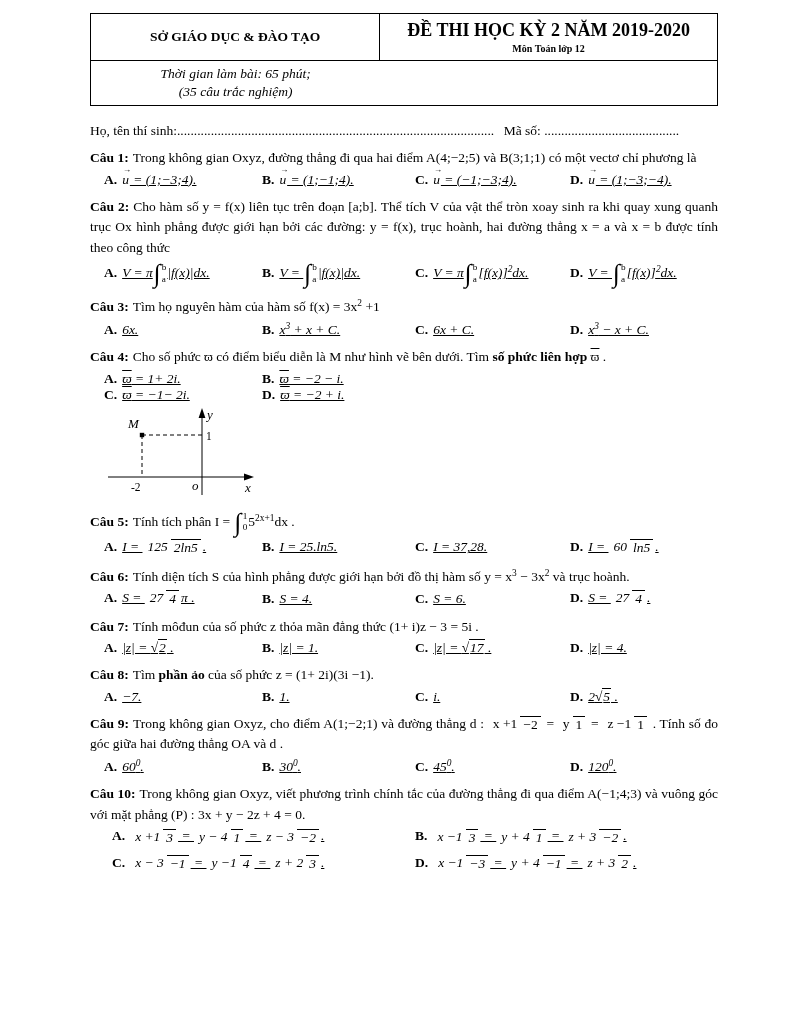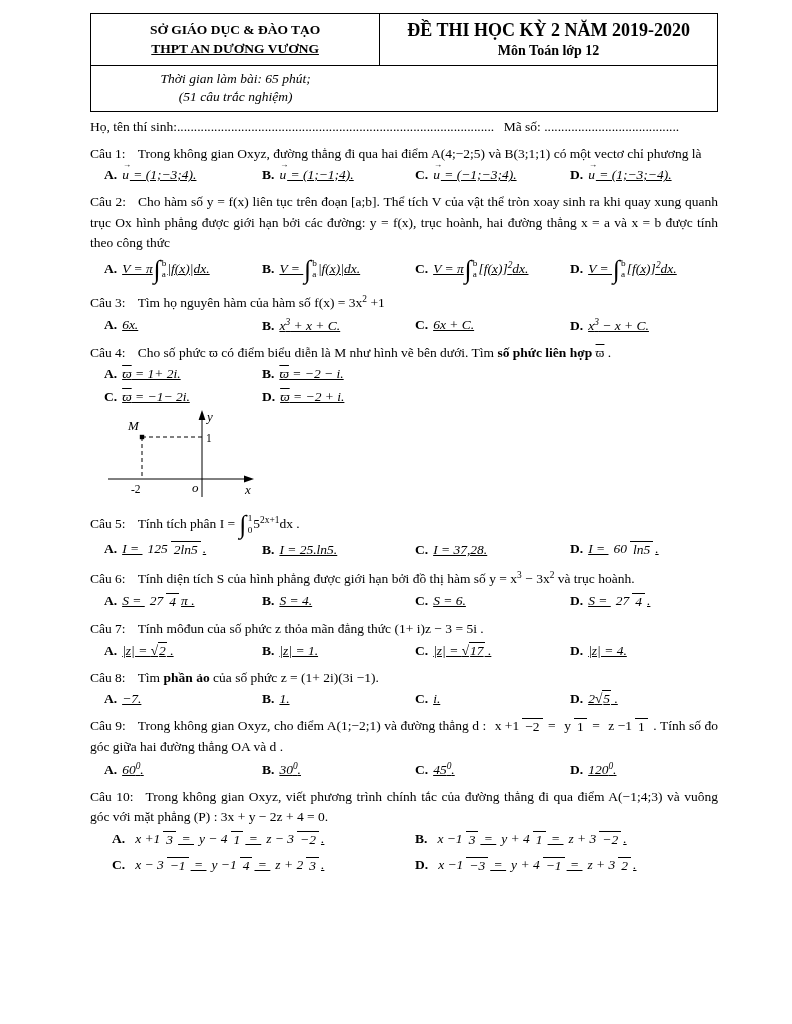--- a/index.html
+++ b/index.html
@@ -9,34 +9,34 @@
 
   
   .exam-header{display:grid;grid-template-columns:46.2% 53.8%;border:1.5px solid #000;}
   .hcell{text-align:center;padding:4px 4px;display:flex;flex-direction:column;justify-content:center;line-height:1.35;}
   .hl{border-right:1.5px solid #000;}
   .ht{border-bottom:1.5px solid #000;}
   .dept{font-weight:bold;}
   .school{font-weight:bold;text-decoration:underline;}
   .exam-code{font-weight:bold;padding:6px 0;}
   .exam-title{font-weight:bold;font-size:18px;}
-  .exam-subject{font-weight:bold;font-size:14px;}
+  .exam-subject{font-weight:bold;font-size:10px;}
   .exam-duration,.exam-note{font-style:italic;}
 
-  .student-line{margin:7px 0 2px 0;white-space:nowrap;overflow:hidden;}
+  .student-line{margin:17px 0 2px 0;white-space:nowrap;overflow:hidden;}
   .student-line .ms{margin-left:6px;}
 
   
   .question{margin-top:9px;}
   .q-text{margin:0;text-align:justify;line-height:1.52;}
-  .q-label{font-weight:normal;margin-right:12px;}
+  .q-label{font-weight:bold;margin-right:4px;}
   .q-bold{font-weight:bold;}
   .answers{margin-top:3px;padding-left:14px;display:grid;align-items:center;}
   .cols4{grid-template-columns:158px 153px 155px 1fr;}
-  .grid-q4{grid-template-columns:158px 1fr;row-gap:7px;}
+  .grid-q4{grid-template-columns:158px 1fr;}
   .grid-q10{grid-template-columns:303px 1fr;row-gap:9px;padding-left:22px;}
   .answer{white-space:nowrap;}
   .a-letter{font-weight:bold;margin-right:5px;}
   .a-value{font-style:italic;text-decoration:underline;}
 
   sup,sub{font-size:0.7em;}
 
   
   .frac{display:inline-flex;text-align:center;vertical-align:middle;margin:0 2px;line-height:1.2;}
   .frac .fn,.frac .fd{padding:0 3px;display:block;}
@@ -58,29 +58,28 @@
   .figtext-sm{font-size:11.5px;font-family:"Liberation Serif",serif;}
 </style>
 </head>
 <body>
 
 <div class="page">
 
   <div class="exam-header">
     <div class="hcell hl ht">
       <div class="dept">SỞ GIÁO DỤC &amp; ĐÀO TẠO</div>
-      <div class="school">THPT AN DƯƠNG VƯƠNG</div>
     </div>
     <div class="hcell ht">
       <div class="exam-title">ĐỀ THI HỌC KỲ 2 NĂM 2019-2020</div>
       <div class="exam-subject">Môn Toán lớp 12</div>
     </div>
     <div class="hcell">
       <div class="exam-duration">Thời gian làm bài: 65 phút;</div>
-      <div class="exam-note">(51 câu trắc nghiệm)</div>
+      <div class="exam-note">(35 câu trắc nghiệm)</div>
     </div>
   </div>
 
   <p class="student-line">
     <span>Họ, tên thí sinh:..............................................................................................</span>
     <span class="ms">Mã số: ........................................</span>
   </p>
 
   <div class="question">
     <p class="q-text"><b class="q-label">Câu 1:</b><span>Trong không gian Oxyz, đường thẳng đi qua hai điểm A(4;−2;5) và B(3;1;1) có một vectơ chỉ phương là</span></p>

